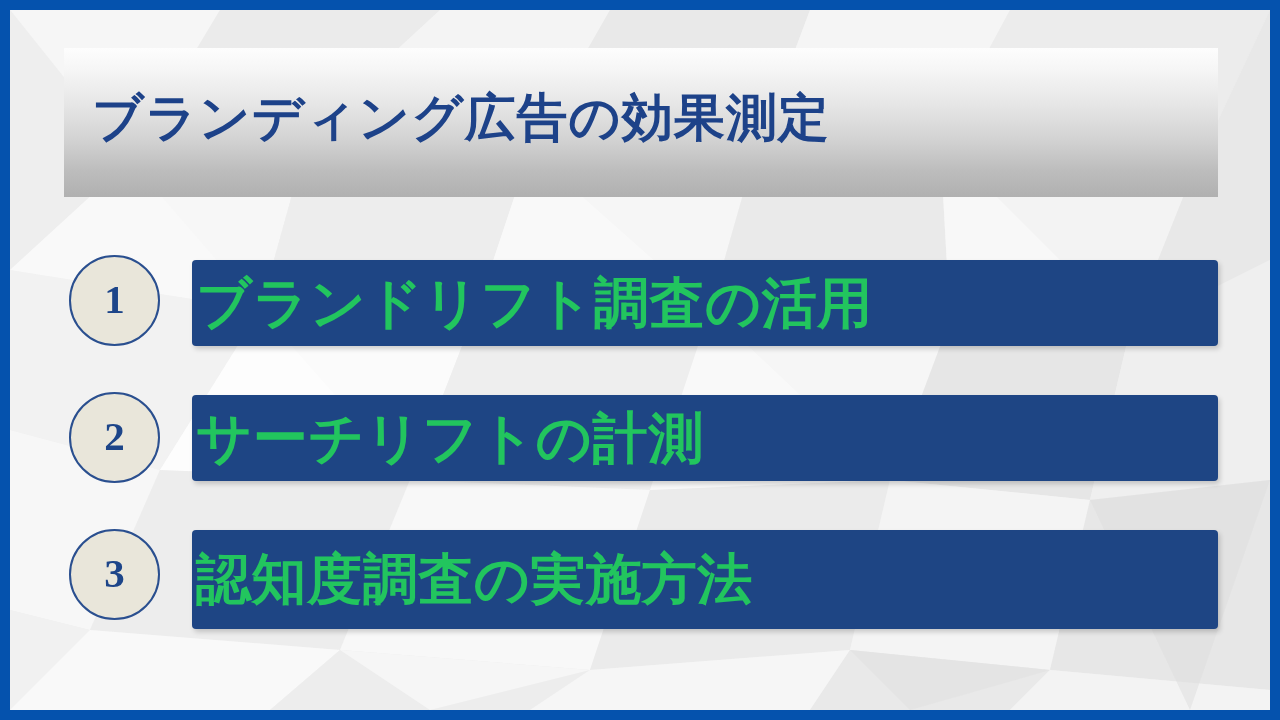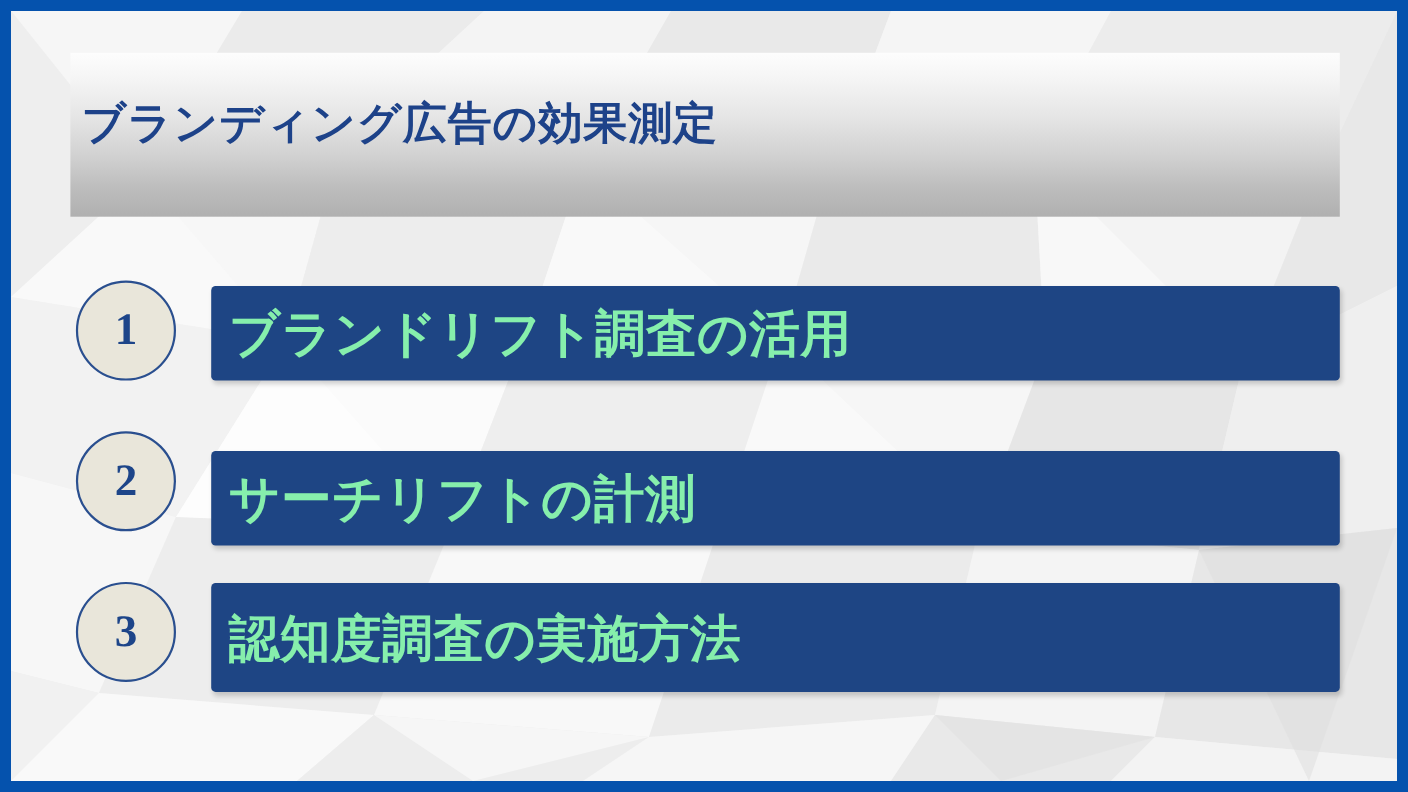--- a/index.html
+++ b/index.html
@@ -53,23 +53,23 @@
         #fdfdfd 0%,
         #f6f6f6 14%,
         #e6e6e6 38%,
         #d2d2d2 62%,
         #bdbdbd 82%,
         #b0b0b0 100%);
     z-index: 3;
   }
   .title-text {
     position: absolute;
-    left: 74px;
+    left: 92px;
     top: 92px;
-    font-size: 40px;
+    font-size: 51px;
     font-weight: 700;
     letter-spacing: 0.02em;
     color: #1d4289;
     white-space: nowrap;
     line-height: 1;
     z-index: 4;
     text-align: right;
   }
 
   
@@ -111,30 +111,30 @@
     width: 1026px;
     height: 88px;
     background: #1e4584;
     border-radius: 4px;
     box-sizing: border-box;
     display: flex;
     align-items: center;
     box-shadow: 2px 3px 5px rgba(0,0,0,0.18);
   }
   .row-1 .item-bar { top: 5px;  height: 86px; }
-  .row-2 .item-bar { top: 18px;  height: 86px; }
+  .row-2 .item-bar { top: 3px;  height: 86px; }
   .row-3 .item-bar { top: 1px;  height: 99px; }
 
   .item-text {
-    color: #86efac;
-    font-size: 46px;
+    color: #22c55e;
+    font-size: 55px;
     font-weight: 700;
     letter-spacing: 0.01em;
     white-space: nowrap;
-    padding-left: 16px;
+    padding-left: 4px;
     line-height: 1;
   }
 </style>
 </head>
 <body>
 
 <div id="slide">
 
   <div class="frame-border"></div>
 

